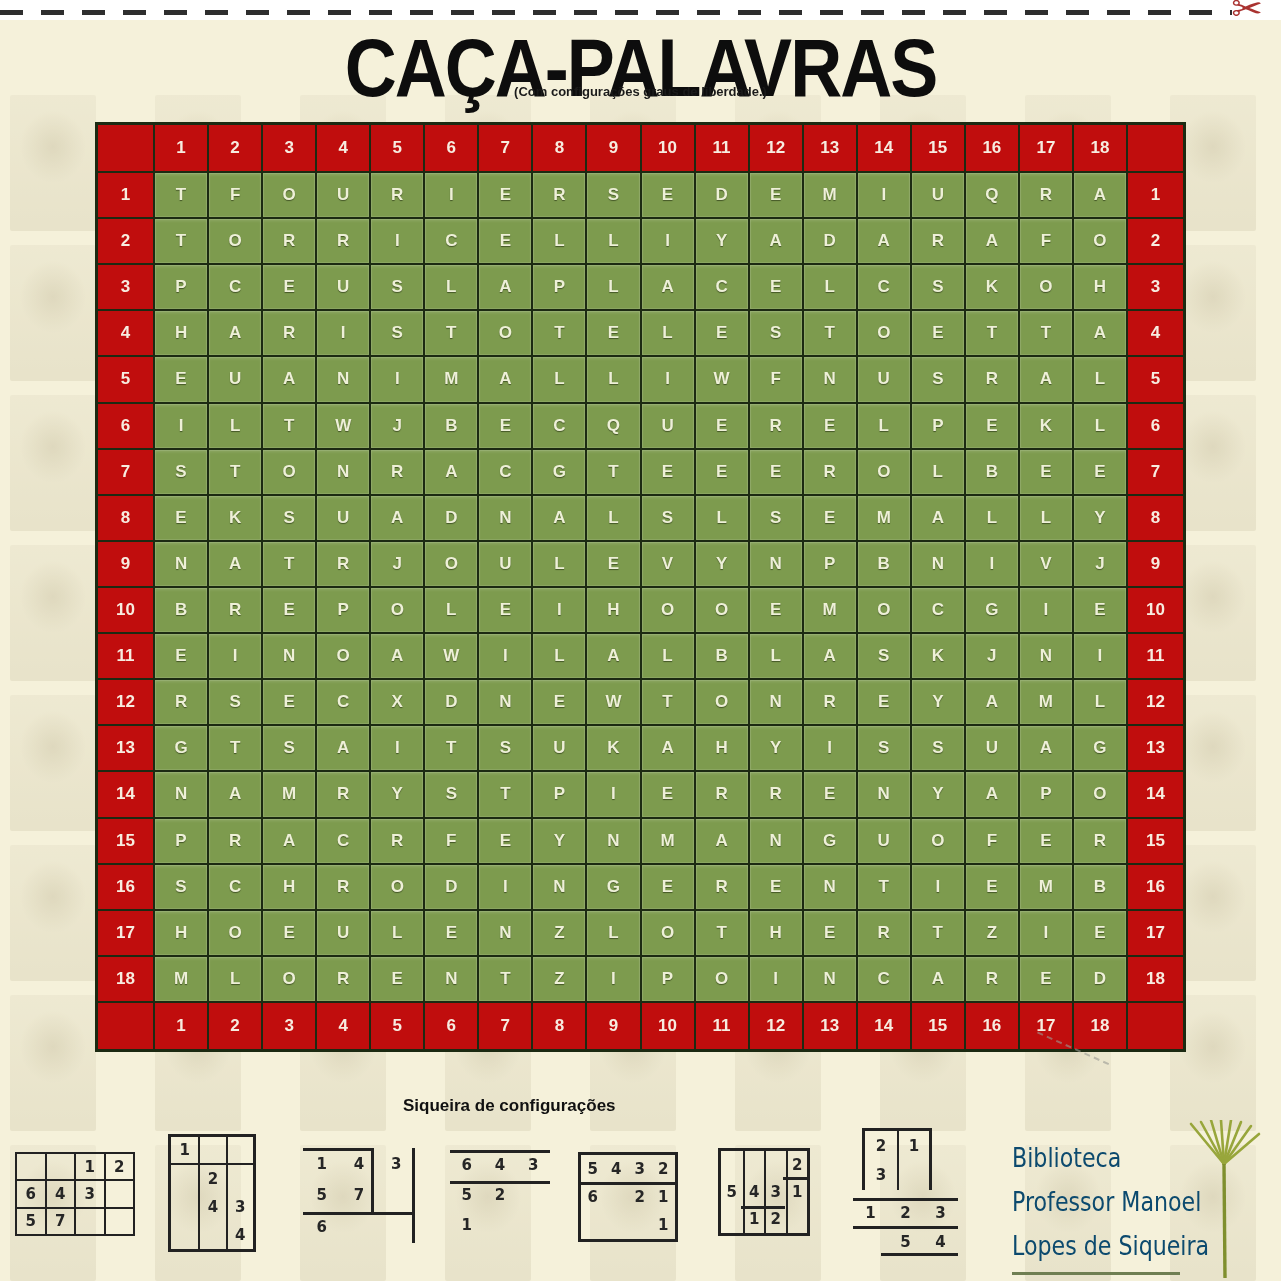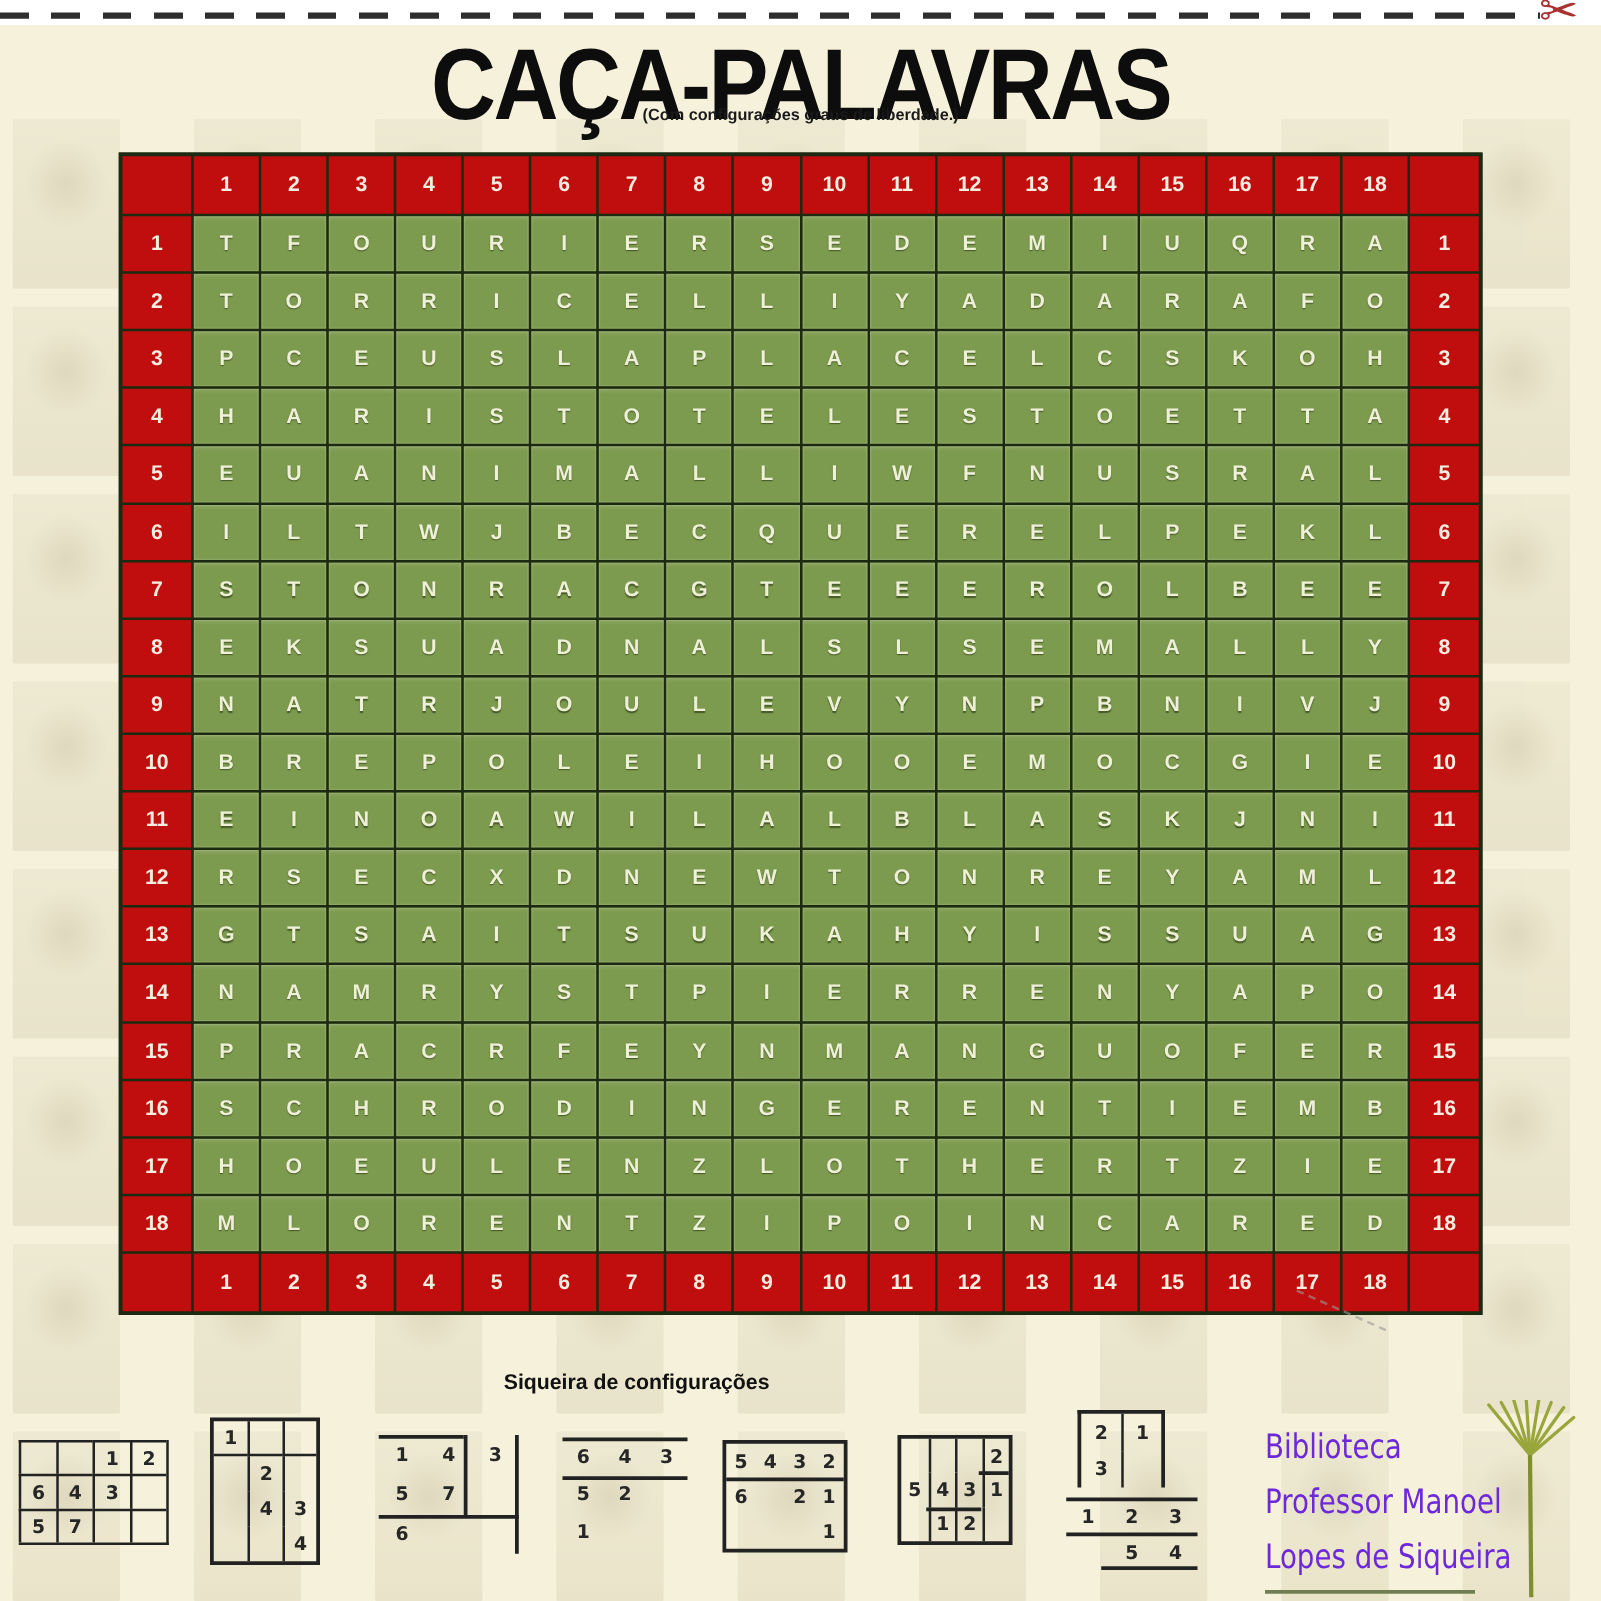--- a/index.html
+++ b/index.html
@@ -55,21 +55,21 @@
   #ex4 .digits{grid-template-columns:repeat(4,1fr);grid-template-rows:repeat(3,1fr);}
   #ex5{border:3px solid #222;box-sizing:border-box;}
   #ex5 .digits{grid-template-columns:repeat(4,1fr);grid-template-rows:repeat(3,1fr);}
   #ex5 .cell.c2,#ex5 .cell.c3,#ex5 .cell.c4{border-left:2px solid #222;}
   #ex6{border:3px solid #222;border-bottom:none;box-sizing:border-box;}
   #ex6 .digits{grid-template-columns:repeat(2,1fr);grid-template-rows:repeat(2,1fr);}
   #ex6 .cell.c2{border-left:2px solid #222;}
   #ex7 .digits{grid-template-columns:repeat(3,1fr);grid-template-rows:repeat(2,1fr);}
   
   .stamp{position:absolute;left:1012px;top:1136px;width:185px;z-index:3;
-    color:#6d28d9;font-family:"DejaVu Sans",sans-serif;font-weight:400;}
+    color:#0c4a6e;font-family:"DejaVu Sans",sans-serif;font-weight:400;}
   .stamp div{font-size:27px;line-height:44px;transform:scaleX(.82);transform-origin:left;
     letter-spacing:0px;white-space:nowrap;}
   .stamp-rule{position:absolute;left:1012px;top:1272px;width:168px;height:3px;background:#6f7f52;z-index:3;}
   .plant{position:absolute;left:1185px;top:1120px;z-index:3;}
   .pencil{position:absolute;left:1028px;top:1046px;width:78px;height:30px;
     border-top:2px dashed #9a9a93;transform:rotate(24deg);opacity:.6;z-index:4;}
 </style>
 </head>
 <body>
 

